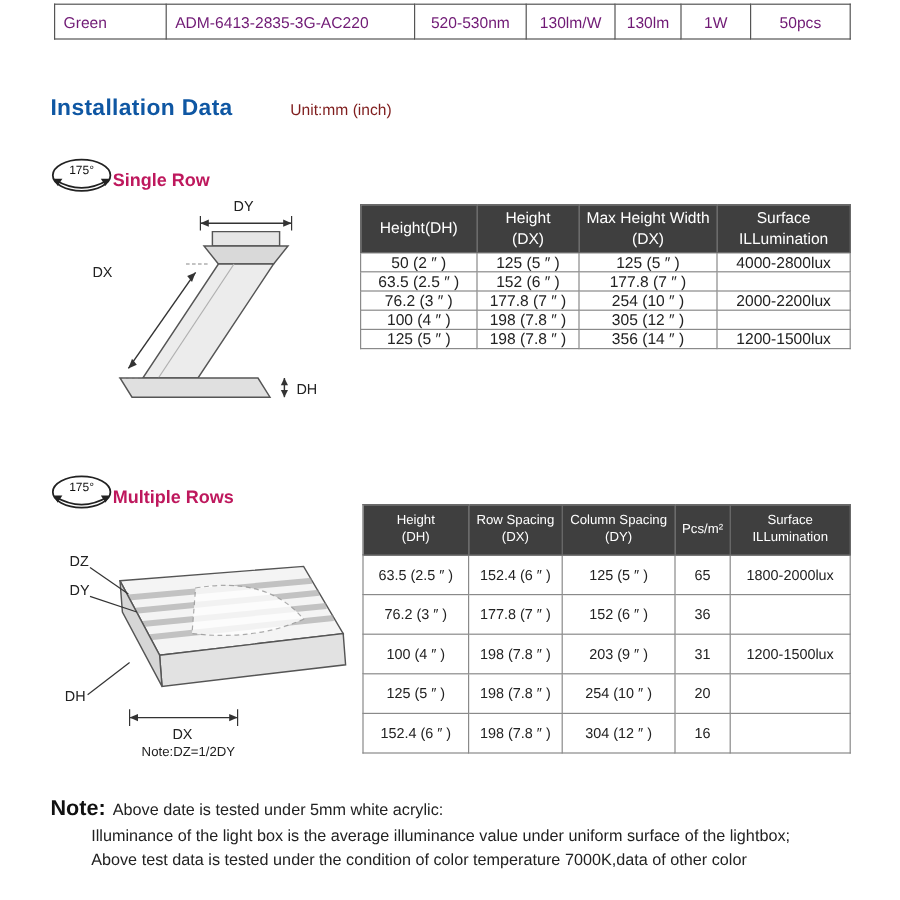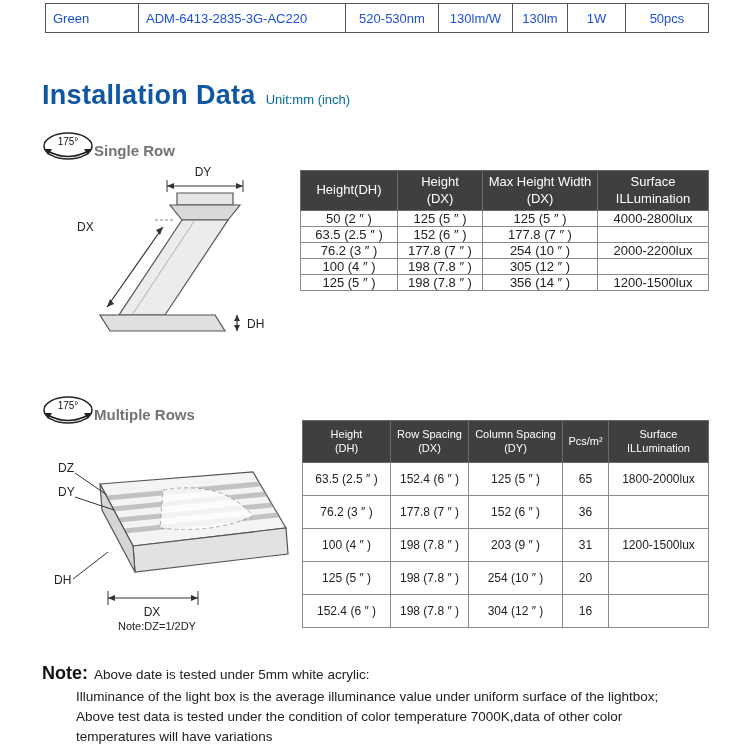--- a/index.html
+++ b/index.html
@@ -3,32 +3,32 @@
 <meta charset="utf-8">
 <style>
   * { margin:0; padding:0; box-sizing:border-box; }
   html,body { background:#fff; }
   body { font-family:"Liberation Sans", sans-serif; color:#222; }
   .page { position:relative; width:750px; height:750px; background:#fff; overflow:hidden; }
 
   table { border-collapse:collapse; table-layout:fixed; }
 
   
-  .top-table { position:absolute; left:45px; top:3px; width:663px; font-size:13px; color:#1d4ed8; }
+  .top-table { position:absolute; left:45px; top:3px; width:663px; font-size:13px; color:#701a75; }
   .top-table td { border:1px solid #555; height:29px; text-align:center; white-space:nowrap; overflow:hidden; }
   .top-table td:first-child, .top-table td:nth-child(2) { text-align:left; padding-left:7px; }
 
   .heading { position:absolute; left:42px; top:80px; display:flex; align-items:baseline; gap:10px; }
-  .heading h1 { font-size:27px; color:#0f57a3; font-weight:bold; letter-spacing:.3px; }
-  .unit { font-size:13px; color:#0369a1; }
+  .heading h1 { font-size:19px; color:#0f57a3; font-weight:bold; letter-spacing:.3px; }
+  .unit { font-size:13px; color:#7f1d1d;margin-left:38px; }
 
   .section-head { position:absolute; display:flex; align-items:center; }
   #sh1 { left:42px; top:131px; }
   #sh2 { left:42px; top:395px; }
-  .section-label { font-size:15px; font-weight:bold; color:#737373; }
+  .section-label { font-size:15px; font-weight:bold; color:#be185d; }
 
   .data-table { position:absolute; color:#222; }
   .data-table th { background:#3f3f3f; color:#fff; font-weight:normal; border:1px solid #6a6a6a; white-space:pre-line; line-height:1.25; text-align:center; }
   .data-table td { border:1px solid #8a8a8a; text-align:center; white-space:nowrap; overflow:hidden; }
   #table-single { left:300px; top:170px; width:408px; font-size:13px; }
   #table-single th { height:40px; font-size:13px; }
   #table-single td { height:16px;margin-left:44px; }
   #table-multi { left:302px; top:420px; width:406px; font-size:12px; }
   #table-multi th { height:42px; font-size:11px; }
   #table-multi td { height:33px; }
@@ -264,17 +264,16 @@
   </table>
 
   <div class="note">
     <div class="note-line1">
       <span class="note-label">Note:</span>
       <span>Above date is tested under 5mm white acrylic:</span>
     </div>
     <div class="note-rest">
       <div>Illuminance of the light box is the average illuminance value under uniform surface of the lightbox;</div>
       <div>Above test data is tested under the condition of color temperature 7000K,data of other color</div>
-      <div>temperatures will have variations</div>
     </div>
   </div>
 
 </div>
 
 </body></html>

